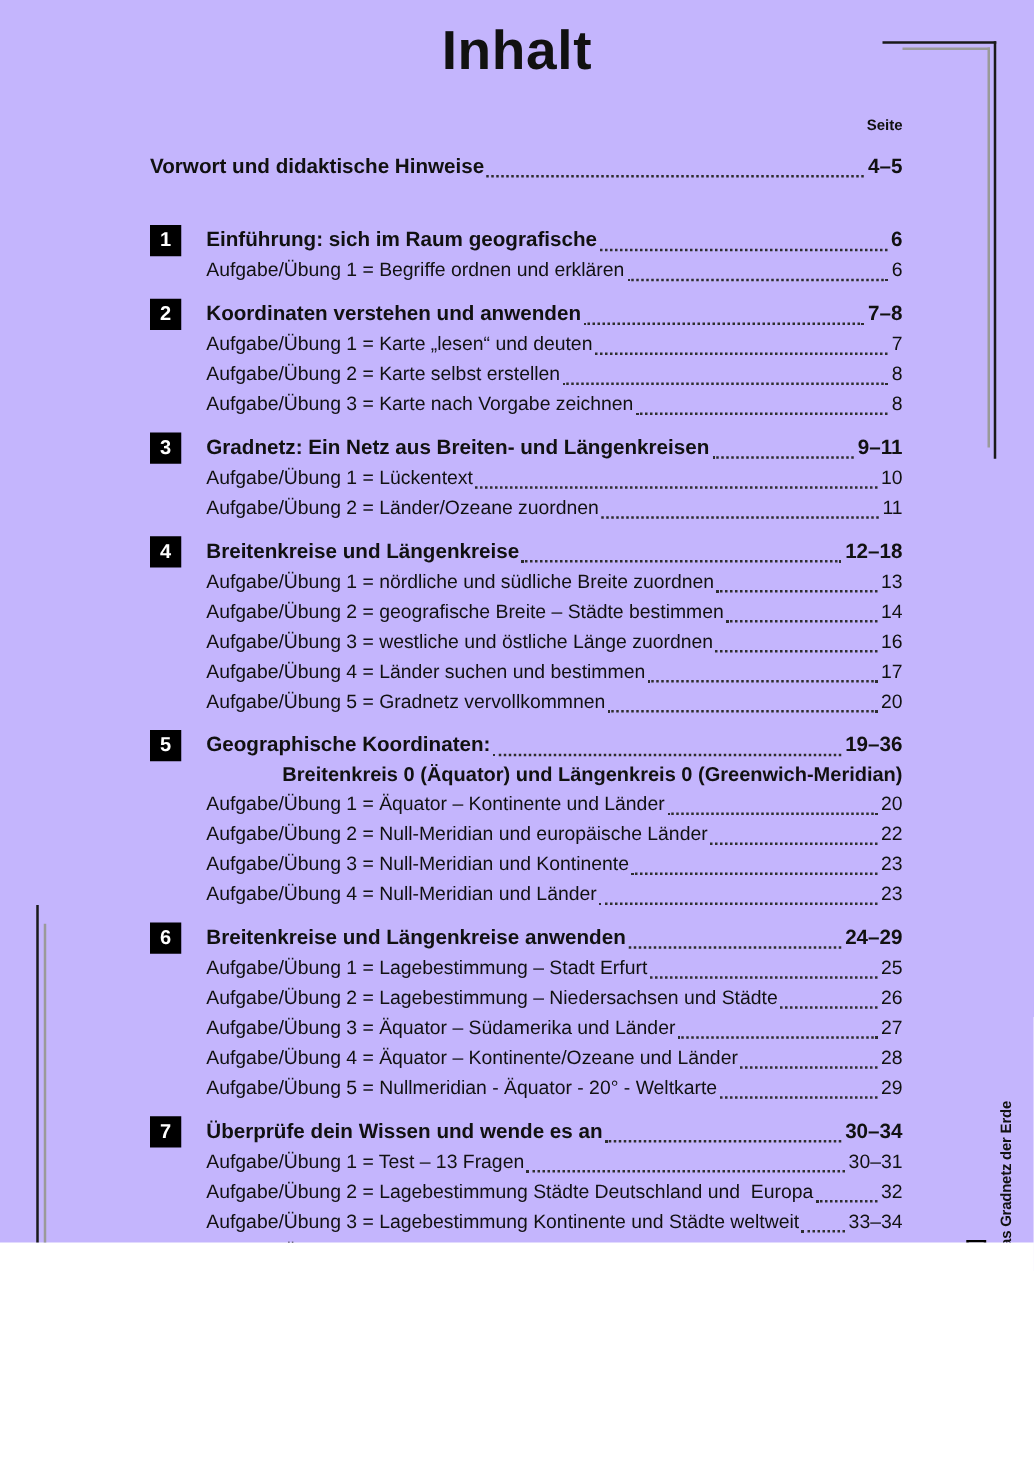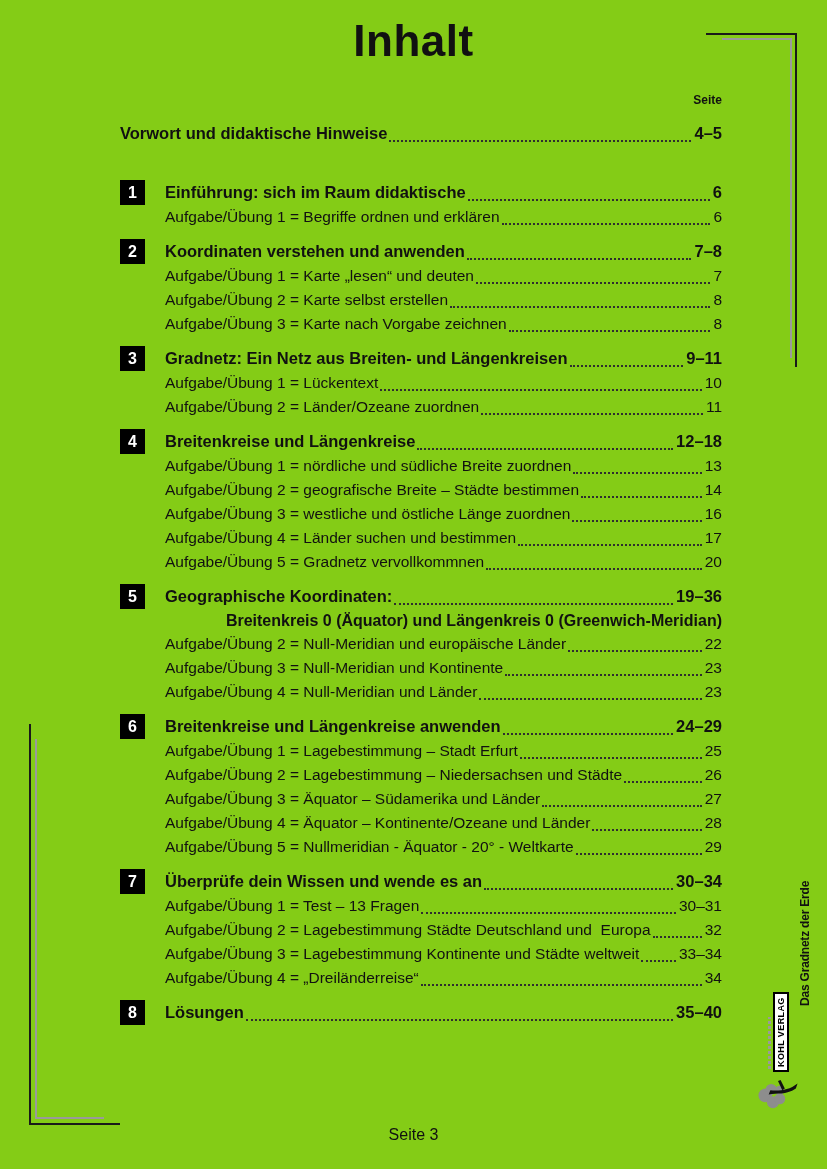--- a/index.html
+++ b/index.html
@@ -1,17 +1,17 @@
 <!DOCTYPE html>
 <html lang="de"><head>
 <meta charset="utf-8">
 <style>
   html,body { margin:0; padding:0; background:#ffffff; }
   body { width:827px; height:1169px; font-family:"Liberation Sans", sans-serif; color:#111; }
-  .page { position:relative; width:827px; height:1169px; overflow:hidden; background:#84cc16; }
+  .page { position:relative; width:827px; height:994px; overflow:hidden; background:#c4b5fd; }
 
   
   .title { position:absolute; top:19px; left:0; right:0; text-align:center;
            font-size:44px; font-weight:bold; line-height:1; letter-spacing:0.5px; }
 
   
   .corner-tr-outer { position:absolute; top:33px;  left:706px; width:89px; height:332px;
                      border-top:2px solid #1a1a1a; border-right:2px solid #1a1a1a; }
   .corner-tr-inner { position:absolute; top:38px;  left:722px; width:68px; height:318px;
                      border-top:2px solid #9a9a9a; border-right:2px solid #9a9a9a; }
@@ -90,21 +90,21 @@
       <span class="pg">4–5</span>
     </div>
 
     <div class="sections">
 
       <div class="section">
         <div class="head-row">
           <div class="num-box">1</div>
           <div class="head-col">
             <div class="row head">
-              <span class="lbl">Einführung: sich im Raum didaktische</span>
+              <span class="lbl">Einführung: sich im Raum geografische</span>
               <span class="leader"></span>
               <span class="pg">6</span>
             </div>
           </div>
         </div>
         <div class="items">
           <div class="row item">
             <span class="lbl">Aufgabe/Übung 1 = Begriffe ordnen und erklären</span>
             <span class="leader"></span>
             <span class="pg">6</span>
@@ -213,20 +213,25 @@
           <div class="head-col">
             <div class="row head">
               <span class="lbl">Geographische Koordinaten:</span>
               <span class="leader"></span>
               <span class="pg">19–36</span>
             </div>
             <div class="subtitle">Breitenkreis 0 (Äquator) und Längenkreis 0 (Greenwich-Meridian)</div>
           </div>
         </div>
         <div class="items">
+          <div class="row item">
+            <span class="lbl">Aufgabe/Übung 1 = Äquator – Kontinente und Länder</span>
+            <span class="leader"></span>
+            <span class="pg">20</span>
+          </div>
           <div class="row item">
             <span class="lbl">Aufgabe/Übung 2 = Null-Meridian und europäische Länder</span>
             <span class="leader"></span>
             <span class="pg">22</span>
           </div>
           <div class="row item">
             <span class="lbl">Aufgabe/Übung 3 = Null-Meridian und Kontinente</span>
             <span class="leader"></span>
             <span class="pg">23</span>
           </div>

